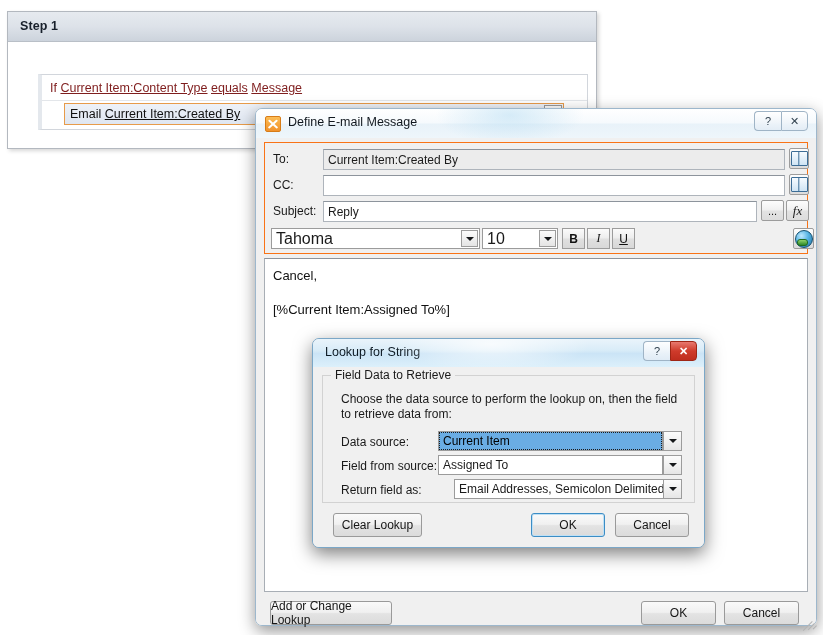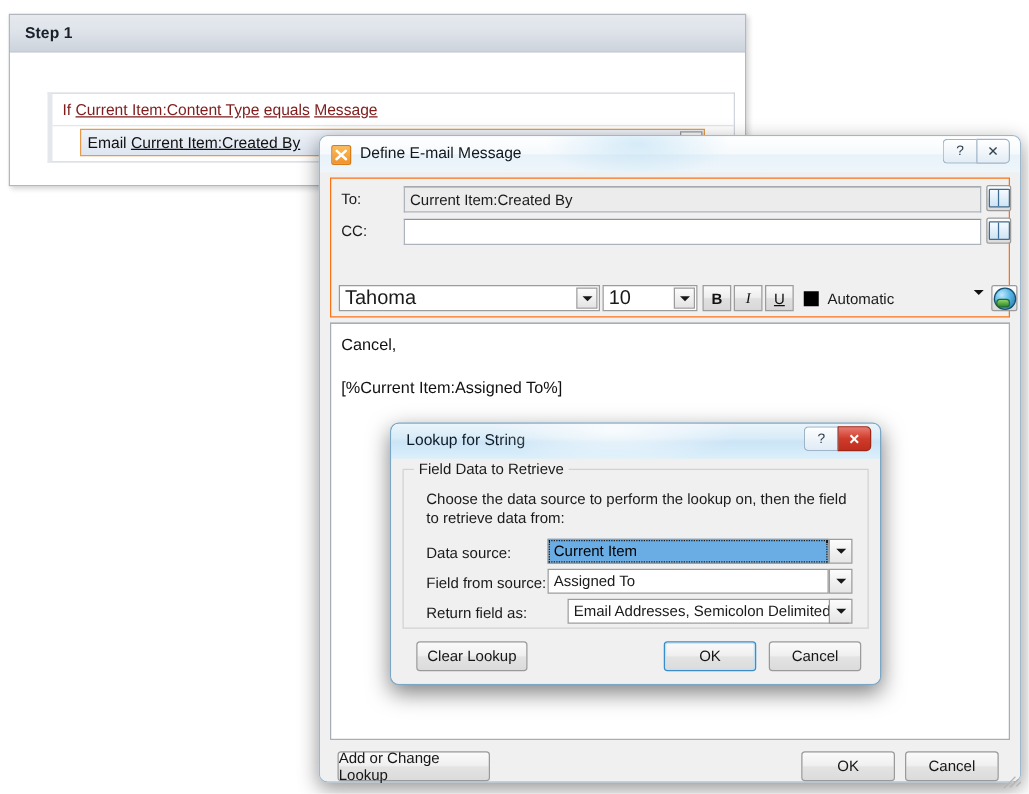--- a/index.html
+++ b/index.html
@@ -437,20 +437,28 @@
         </div>
 
         <div class="fld-row" style="top:30px;">
           <div class="fld-label">CC:</div>
           <div class="txtbox" style="left:58px; top:2px; width:462px;"></div>
           <div class="sqbtn" style="left:524px; top:1px; width:20px; height:21px;">
             <span class="book-icon"></span>
           </div>
         </div>
 
+        <div class="fld-row" style="top:56px;">
+          <div class="fld-label">Subject:</div>
+          <div class="txtbox" style="left:58px; top:2px; width:434px;">Reply</div>
+          <div class="sqbtn" style="left:496px; top:1px; width:23px; height:21px;">...</div>
+          <div class="sqbtn" style="left:521px; top:1px; width:23px; height:21px;">
+            <span class="fx-ital">fx</span>
+          </div>
+        </div>
 
         <div class="tb-row">
           <div class="combo" style="left:6px; top:1px; width:209px;">
             <span>Tahoma</span>
             <span class="combo-arrow">
                 <span class="tri-down"></span>
               </span>
           </div>
           <div class="combo" style="left:217px; top:1px; width:76px;">
             <span>10</span>
@@ -460,25 +468,20 @@
           </div>
           <div class="fmt-btn" style="left:297px; top:1px;">
             <b>B</b>
           </div>
           <div class="fmt-btn" style="left:322px; top:1px;">
             <i style="font-family:'Liberation Serif',serif">I</i>
           </div>
           <div class="fmt-btn" style="left:347px; top:1px;">
             <u>U</u>
           </div>
-          <div class="color-strip" style="left:378px; top:1px; width:148px;">
-            <span class="color-sw"></span>
-            <span>Automatic</span>
-            <span style="position:absolute; right:4px; top:8px;"><span class="tri-down flat"></span></span>
-          </div>
           <div class="sqbtn" style="left:528px; top:1px; width:21px; height:21px;">
             <span class="globe"></span>
           </div>
         </div>
       </div>
 
       <div class="msgbody">
         <div class="msgline" style="top:9px;">Cancel,</div>
         <div class="msgline" style="top:43px;">[%Current Item:Assigned To%]</div>
       </div>

